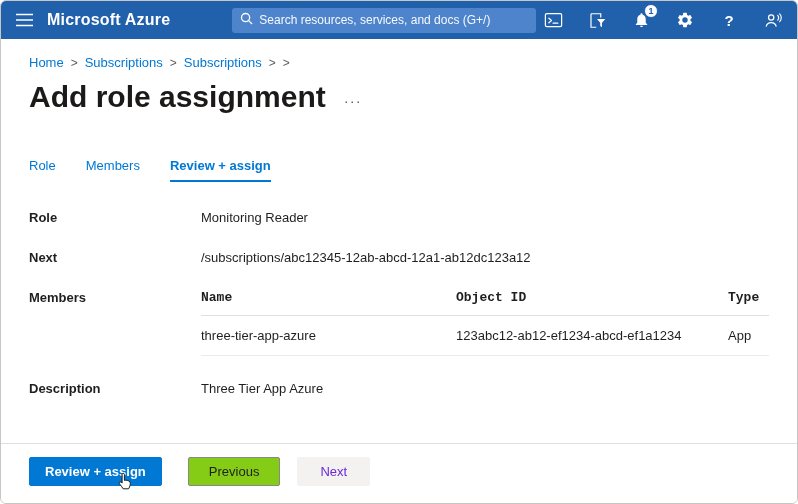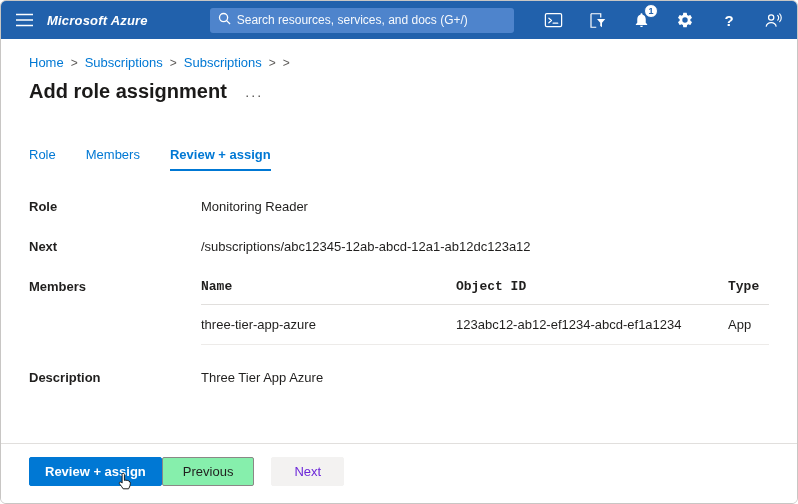--- a/index.html
+++ b/index.html
@@ -15,21 +15,21 @@
     border-radius:6px;
     overflow:hidden;
     background:#fff;
   }
   
   .topbar {
     height:38px; background:#2161ac; display:flex; align-items:center;
     color:#fff; padding:0 14px 0 0;
   }
   .hamburger { width:46px; height:38px; display:flex; align-items:center; justify-content:center; cursor:pointer; }
-  .brand { font-size:13px; font-weight:700; letter-spacing:.2px; white-space:nowrap;font-style:italic; }
+  .brand { font-size:16px; font-weight:700; letter-spacing:.2px; white-space:nowrap; }
   .searchbox {
     margin-left:62px; width:304px; height:25px; background:#4e84cc;
     border-radius:3px; display:flex; align-items:center; padding:0 8px; gap:6px;
   }
   .searchbox input {
     background:transparent; border:none; outline:none; color:#fff;
     font-size:12px; width:100%; font-family:inherit;
   }
   .searchbox input::placeholder { color:rgba(255,255,255,.95); }
   .top-icons { margin-left:auto; display:flex; align-items:center; gap:24px; }
@@ -40,21 +40,21 @@
     font-size:9px; font-weight:700; display:flex; align-items:center; justify-content:center;
     border:1px solid #2161ac;
   }
   .help-glyph { font-size:15px; font-weight:700; color:#fff; }
   
   .breadcrumb { padding:16px 28px 0 28px; font-size:13px; display:flex; gap:7px; align-items:center; flex-wrap:nowrap; }
   .crumb { color:#0078d4; text-decoration:none; cursor:pointer; white-space:nowrap; }
   .crumb-sep { color:#605e5c; font-size:12px; }
   
   .title-row { padding:10px 28px 0 28px; display:flex; align-items:center; gap:18px; }
-  .page-title { font-size:20px; font-weight:700; color:#1b1a19; }
+  .page-title { font-size:30px; font-weight:700; color:#1b1a19; }
   .title-ellipsis { color:#605e5c; font-size:15px; letter-spacing:1px; cursor:pointer; padding-top:6px; }
   
   .tabs { display:flex; gap:30px; padding:44px 28px 0 28px; }
   .tab { font-size:13px; color:#0078d4; padding-bottom:7px; cursor:pointer; border-bottom:2px solid transparent; }
   .tab.active { font-weight:700; border-bottom-color:#0078d4; }
   
   .fields { padding:28px 28px 0 28px; font-size:13px; color:#201f1e; }
   .frow { display:flex; margin-bottom:25px; }
   .flabel { width:172px; font-weight:700; flex-shrink:0; }
   .fvalue { color:#201f1e; }
@@ -75,22 +75,22 @@
     border-top:1px solid #e1dfdd;
     padding:13px 28px 17px 28px;
     display:flex; align-items:center; background:#fff;
   }
   .btn { font-family:inherit; font-size:13px; border-radius:2px; cursor:pointer; }
   .btn-primary {
     background:#0078d4; color:#fff; border:1px solid #0078d4;
     font-weight:600; padding:6px 15px;
   }
   .btn-secondary {
-    background:#86efac; color:#201f1e; border:1px solid #8a8886;
-    padding:6px 20px; 
+    background:#84cc16; color:#201f1e; border:1px solid #8a8886;
+    padding:6px 20px; margin-left:26px;
   }
   .btn-disabled {
     background:#f3f2f1; color:#6d28d9; border:1px solid #f3f2f1;
     padding:6px 22px; margin-left:17px; cursor:default;
   }
   .cursor-overlay { position:absolute; left:116px; top:28px; pointer-events:none; }
 </style>
 </head>
 <body>
 

